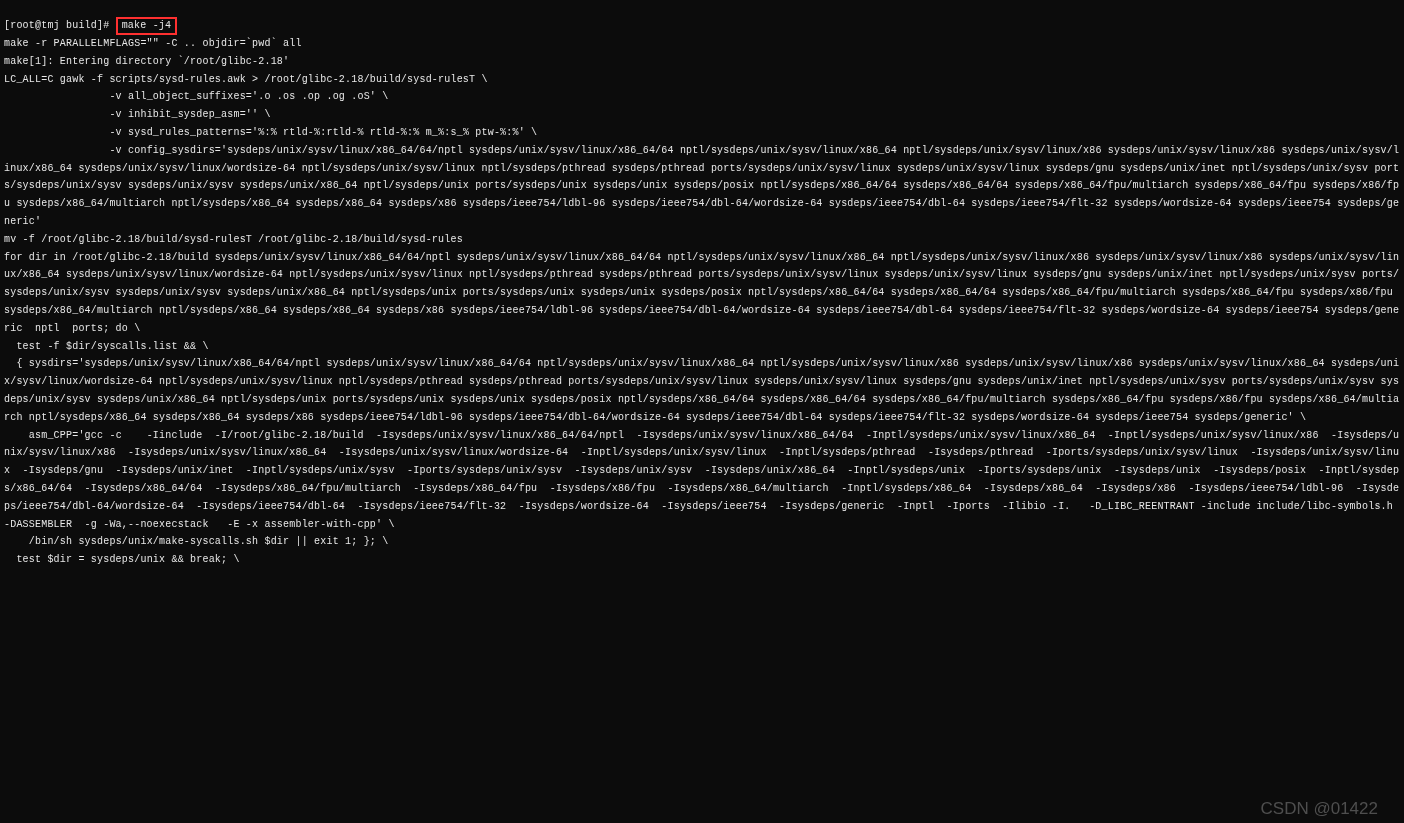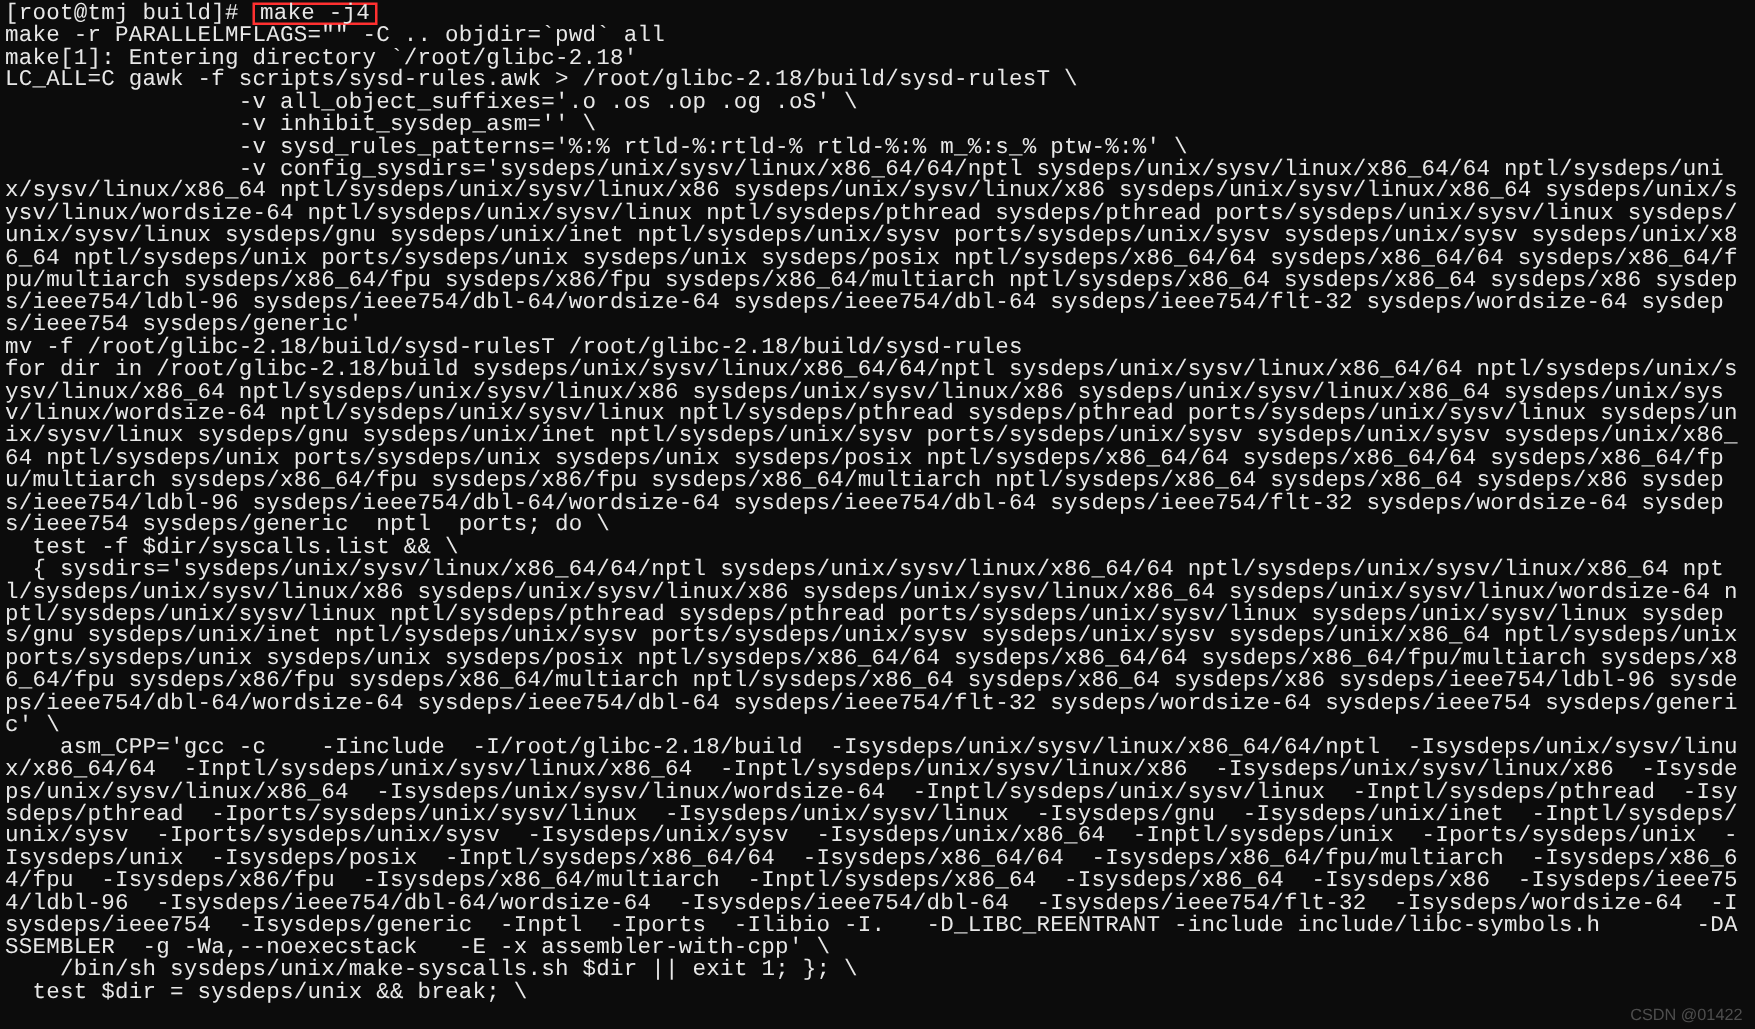--- a/index.html
+++ b/index.html
@@ -5,43 +5,43 @@
   html, body {
     margin: 0;
     padding: 0;
     background: #0c0c0c;
     width: 1404px;
     height: 823px;
     overflow: hidden;
   }
   .terminal {
     font-family: "Consolas", "Courier New", monospace;
-    font-size: 18px;
+    font-size: 10px;
     line-height: 17.8px;
     color: #e8e8e8;
     white-space: pre-wrap;
     word-break: break-all;
-    padding: 2px 4px;
+    padding: 17px 4px;
     width: 100%;
     box-sizing: border-box;
     letter-spacing: 0.2px;
   }
   .highlight-box {
     border: 2px solid #ff3030;
     padding: 0 4px;
     display: inline-block;
     line-height: 14px;
   }
   .watermark {
     position: absolute;
     bottom: 4px;
-    right: 10px;
+    right: 26px;
     color: #6a6a6a;
     font-family: sans-serif;
-    font-size: 13px;
+    font-size: 17px;
     opacity: 0.7;
   }
 </style>
 </head>
 <body>
 
 <div class="terminal"><span>[root@tmj build]# </span><span class="highlight-box">make -j4</span>
 <span>make -r PARALLELMFLAGS="" -C .. objdir=`pwd` all
 make[1]: Entering directory `/root/glibc-2.18'
 LC_ALL=C gawk -f scripts/sysd-rules.awk &gt; /root/glibc-2.18/build/sysd-rulesT \

